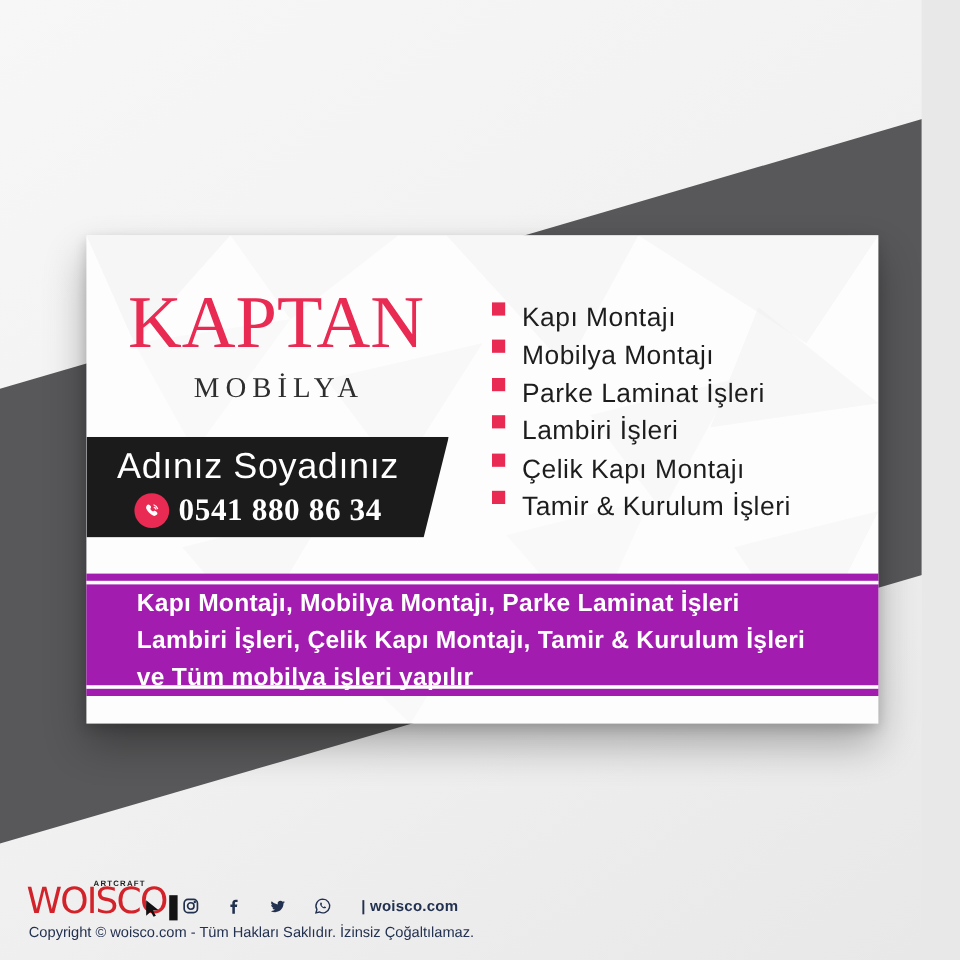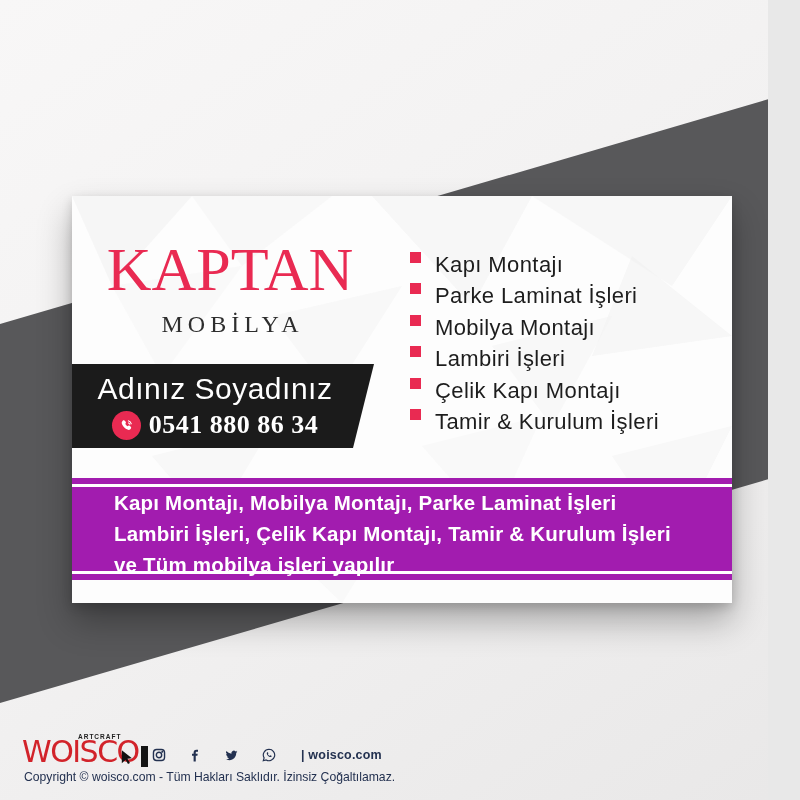--- a/index.html
+++ b/index.html
@@ -114,25 +114,25 @@
       </div>
     </div>
 
     <ul class="services">
       <li>
         <span class="bullet"></span>
         <span class="service-label">Kapı Montajı</span>
       </li>
       <li>
         <span class="bullet"></span>
-        <span class="service-label">Parke Laminat İşleri</span>
+        <span class="service-label">Mobilya Montajı</span>
       </li>
       <li>
         <span class="bullet"></span>
-        <span class="service-label">Mobilya Montajı</span>
+        <span class="service-label">Parke Laminat İşleri</span>
       </li>
       <li>
         <span class="bullet"></span>
         <span class="service-label">Lambiri İşleri</span>
       </li>
       <li>
         <span class="bullet"></span>
         <span class="service-label">Çelik Kapı Montajı</span>
       </li>
       <li>

